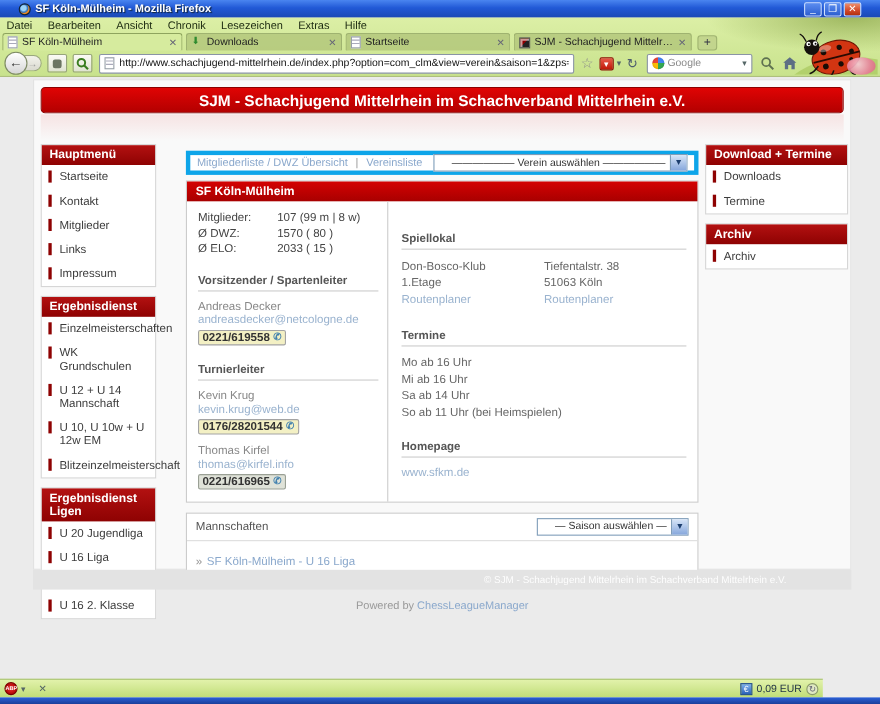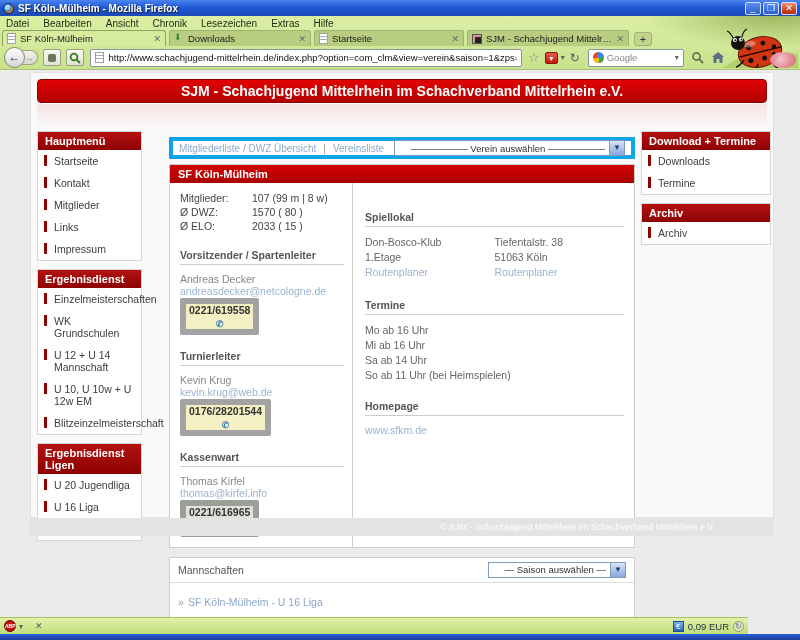--- a/index.html
+++ b/index.html
@@ -3,21 +3,21 @@
 <meta charset="utf-8">
 <style>
   * { margin:0; padding:0; box-sizing:border-box; }
   html,body { width:800px; height:640px; overflow:hidden; }
   body { font-family:"Liberation Sans", sans-serif; background:#ebebeb; }
   #window { position:relative; width:800px; height:640px; }
 
   
   #titlebar { position:absolute; left:0; top:0; width:800px; height:16px;
     background:linear-gradient(#4a85f0,#2159d6 45%,#1b49b5);
-    display:flex; align-items:center; padding:0 3px; }
+    display:flex; align-items:center; padding:0 17px; }
   .ff-icon { width:11px; height:11px; border-radius:50%; margin-right:4px;
     background:radial-gradient(circle at 38% 38%, #9cd4f7 0 28%, #2a6fbd 48%, #f28f1c 62%, #c9590a 100%);
     border:1px solid #123; }
   #titlebar .title { color:#fff; font-size:10px; font-weight:bold; text-shadow:1px 1px 1px #123; flex:1; }
   .winbtns { display:flex; gap:2px; }
   .winbtn { width:16px; height:13px; border:1px solid #cfe0ff; border-radius:2px; color:#fff;
     font-size:9px; line-height:11px; text-align:center; background:linear-gradient(#5b8df0,#2d5fd0); }
   .winbtn.close { background:linear-gradient(#f0926f,#d0482a 60%,#b03010); }
   .winbtn.min::before{content:"_";} .winbtn.restore::before{content:"❐";} .winbtn.close::before{content:"✕";}
 
@@ -131,22 +131,22 @@
     padding:3px 8px; }
   #club-cols { display:flex; min-height:230px; }
   #club-left { width:183px; border-right:1px solid #ccc; padding:8px 8px 10px 10px; }
   #club-right { flex:1; padding:4px 10px 10px 12px; }
   .stat-row { display:flex; font-size:10.5px; color:#444; line-height:1.35; }
   .stat-label { width:72px; }
   .section-head { font-size:10.5px; font-weight:bold; color:#555; border-bottom:1px solid #ccc;
     padding-bottom:3px; margin-top:15px; }
   .person-name { font-size:10.5px; color:#888; margin-top:8px; }
   .person-email { font-size:10.5px; color:#9ab3cf; display:block; text-decoration:none; }
-  .phone-box { display:inline-flex; align-items:center; gap:3px; margin-top:1px; background:#f3f0c4;
-    border:6px solid #a3a3a3; border-radius:2px; padding:0 3px; font-size:10.5px; font-weight:bold; color:#333;flex-direction:column; }
+  .phone-box { display:inline-flex; align-items:flex-start; gap:3px; margin-top:1px; background:#f3f0c4;
+    border:1px solid #a3a3a3; border-radius:2px; padding:0 3px; font-size:10.5px; font-weight:bold; color:#333; }
   .phone-box.pressed { background:#dfe2d8; border-color:#9aa095; }
   .phone-icon { font-size:9px; color:#3f7fae; }
   .phone-icon::before{content:"✆";}
 
   .addr-cols { display:flex; margin-top:8px; }
   .addr-col { width:50%; font-size:10.5px; color:#666; line-height:1.45; }
   .addr-link { color:#9ab3cf; text-decoration:none; display:inline-block; }
   .list-line { font-size:10.5px; color:#666; line-height:1.45; }
   .body-gap { margin-top:8px; }
   #homepage-link { font-size:10.5px; color:#9ab3cf; text-decoration:none; display:inline-block; margin-top:8px; }
@@ -310,20 +310,21 @@
           <div class="module-item">WK Grundschulen</div>
           <div class="module-item">U 12 + U 14 Mannschaft</div>
           <div class="module-item">U 10, U 10w + U 12w EM</div>
           <div class="module-item">Blitzeinzelmeisterschaft</div>
         </div>
         <div class="module">
           <div class="module-header">Ergebnisdienst Ligen</div>
           <div class="module-item">U 20 Jugendliga</div>
           <div class="module-item">U 16 Liga</div>
           <div class="module-item">U 16 1.Klasse</div>
+          <div class="module-item">U 16 2. Klasse</div>
         </div>
       </div>
 
       <div id="col-right">
         <div class="module">
           <div class="module-header">Download + Termine</div>
           <div class="module-item">Downloads</div>
           <div class="module-item">Termine</div>
         </div>
         <div class="module">
@@ -369,21 +370,20 @@
               </span>
 
               <div class="section-head">Turnierleiter</div>
               <div class="person-name">Kevin Krug</div>
               <a class="person-email" href="#">kevin.krug@web.de</a>
               <span class="phone-box">
                 <span>0176/28201544</span>
                 <span class="phone-icon"></span>
               </span>
 
-              <div class="section-head">Kassenwart</div>
               <div class="person-name">Thomas Kirfel</div>
               <a class="person-email" href="#">thomas@kirfel.info</a>
               <span class="phone-box pressed">
                 <span>0221/616965</span>
                 <span class="phone-icon"></span>
               </span>
             </div>
 
             <div id="club-right">
               <div class="section-head" style="margin-top:24px;">Spiellokal</div>

